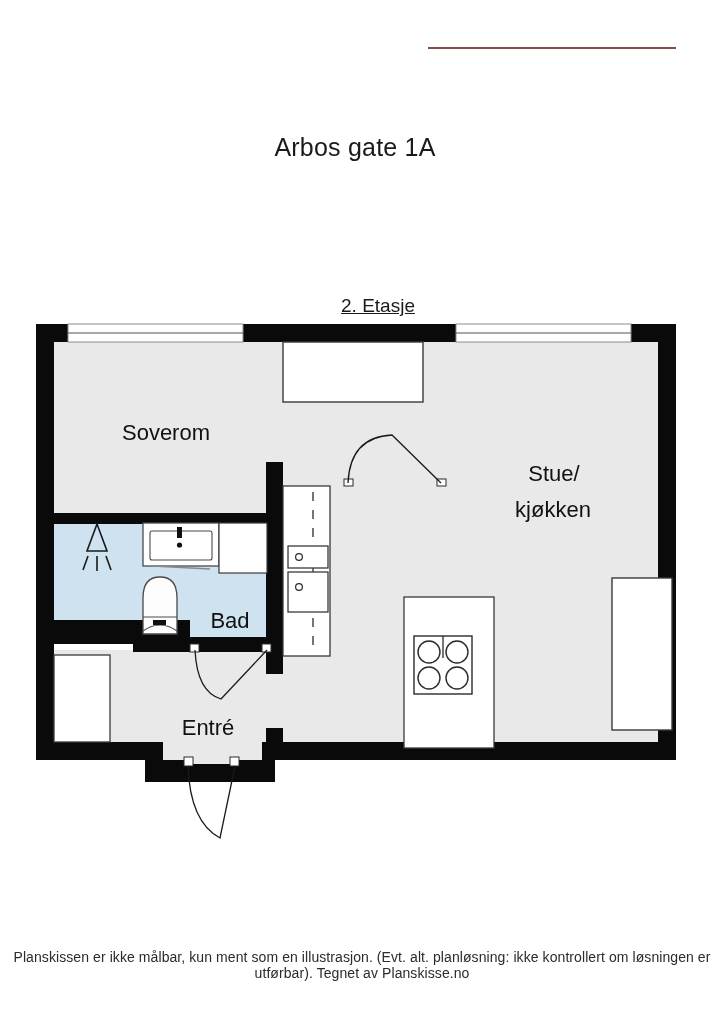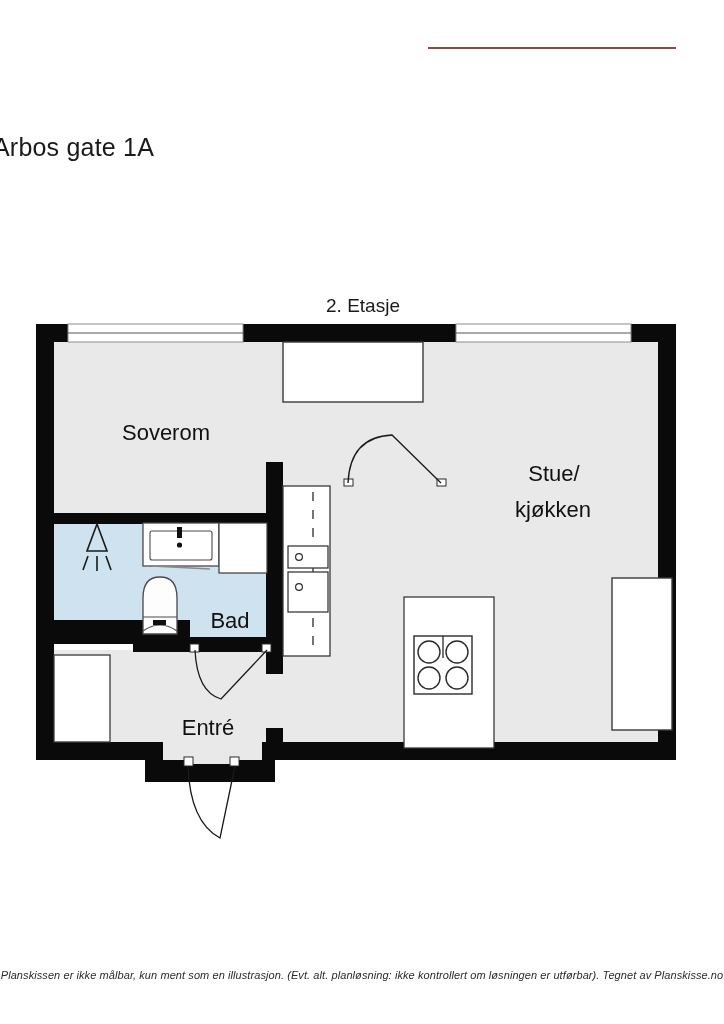--- a/index.html
+++ b/index.html
@@ -42,54 +42,54 @@
     font-family: "Liberation Serif", serif;
     font-size: 18.5px;
     color: #111111;
     white-space: nowrap;
   }
 
   #page-title {
     position: absolute;
     left: 0; right: 0;
     top: 133px;
+    text-align: center;
     font-size: 25px;
     color: #1a1a1a;
     letter-spacing: .2px;
   }
   #page-title span { position: relative; left: -7px; }
 
   #floor-label {
     position: absolute;
     left: 0; right: 0;
     top: 295px;
     text-align: center;
     font-size: 19px;
     color: #1a1a1a;
   }
-  #floor-label span { position: relative; left: 1px; }
+  #floor-label span { position: relative; left: 16px; text-decoration: underline; }
 
   
   #plan-wrap {
     position: absolute;
     left: 0; top: 0;
     width: 624px; height: 1024px;
   }
   #plan-svg { display: block; }
 
   
   #footer-note {
     position: absolute;
     left: 0; right: 0;
     bottom: 43px;
     text-align: center;
-    font-size: 11px;
+    font-size: 14px;
     color: #2b2b2b;
     letter-spacing: .08px;
-    font-style: italic;
   }
 
   .room-label {
     font-family: "Liberation Sans", sans-serif;
     fill: #111111;
   }
 </style>
 </head>
 <body>
 

